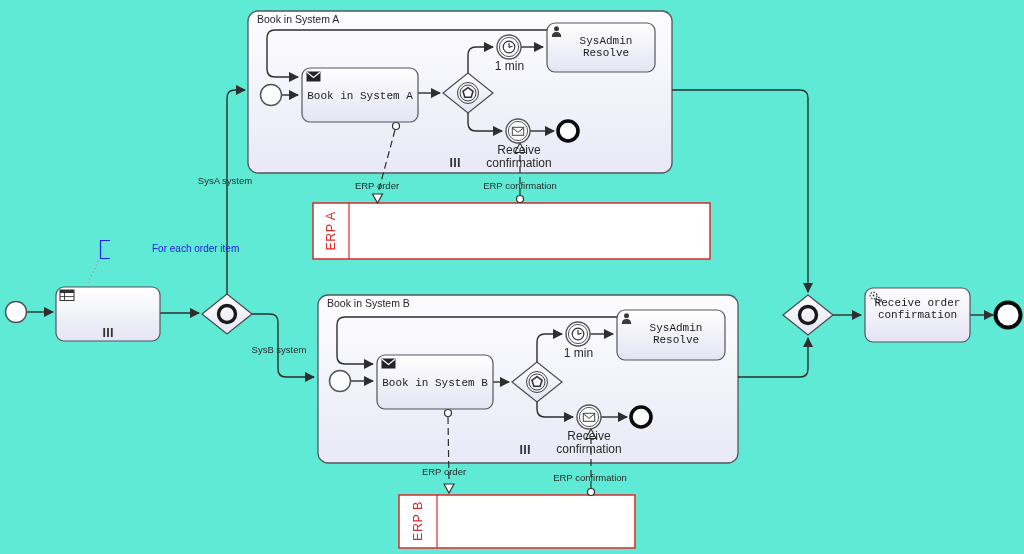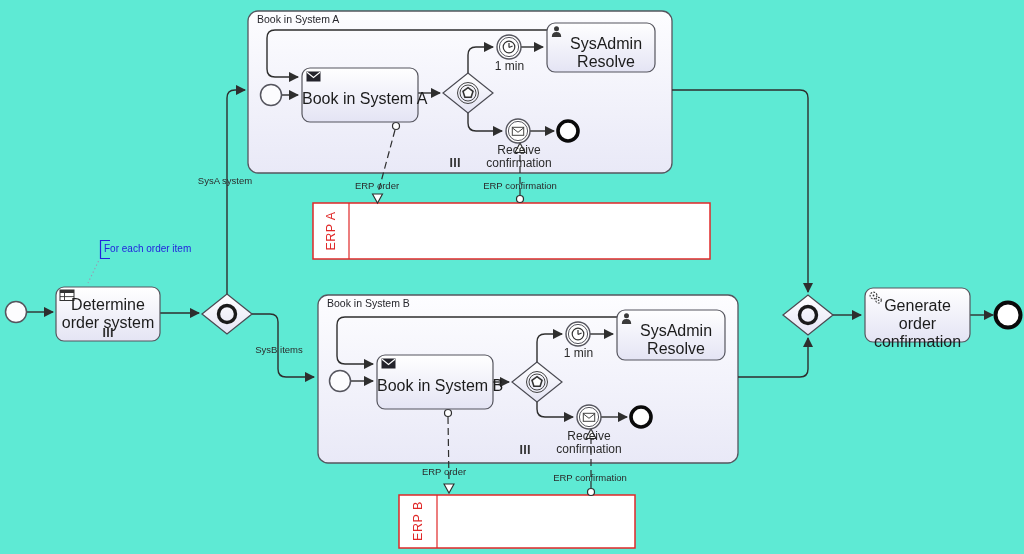--- a/index.html
+++ b/index.html
@@ -3,24 +3,24 @@
 <meta charset="utf-8">
 <style>
   html,body{margin:0;padding:0;background:#ffffff;}
   #stage{position:relative;width:1024px;height:554px;background:#5eead4;overflow:hidden;
          font-family:"Liberation Sans","DejaVu Sans",sans-serif;}
   #shapes{position:absolute;left:0;top:0;}
   .lbl{position:absolute;color:#1c1c1c;text-align:center;line-height:1.12;}
   .lbl.left{text-align:left;}
   .nowrap{white-space:nowrap;}
   .sp-title{font-size:10.5px;color:#26262c;}
-  .task-lbl{font-size:16px;}
+  .task-lbl{font-size:11px;font-family:Liberation Mono, monospace;}
   .small-lbl{font-size:12px;color:#2b2b2b;}
   .flow-lbl{font-size:9.5px;color:#2b2b2b;}
-  .annotation{font-size:10px;color:#2323dd;}
+  .annotation{font-size:10px;color:#2323dd;margin-left:48px;}
   .pool-lbl{font-size:12.5px;color:#e02828;transform:translate(-50%,-50%) rotate(-90deg);
             transform-origin:center;white-space:nowrap;letter-spacing:.5px;}
 </style>
 </head>
 <body>
 
 <div id="stage">
 
 <svg id="shapes" width="1024" height="554" viewBox="0 0 1024 554" xmlns="http://www.w3.org/2000/svg">
   <defs>
@@ -242,39 +242,38 @@
   <g fill="#333333">
     <rect x="520.3" y="445" width="1.8" height="9"></rect>
         <rect x="524.1" y="445" width="1.8" height="9"></rect>
         <rect x="527.9" y="445" width="1.8" height="9"></rect>
   </g>
 </svg>
 
 <div class="lbl sp-title left nowrap" style="left:257px;top:14px;">Book in System A</div>
 <div class="lbl sp-title left nowrap" style="left:327px;top:298px;">Book in System B</div>
 
-<div class="lbl task-lbl" style="left:58px;top:296px;width:100px;">Determine order system</div>
-<div class="lbl task-lbl" style="left:865px;top:297px;width:105px;">Generate order confirmation</div>
+<div class="lbl task-lbl" style="left:865px;top:297px;width:105px;">Receive order confirmation</div>
 
 <div class="lbl task-lbl nowrap" style="left:302px;top:90px;width:116px;">Book in System A</div>
 <div class="lbl task-lbl nowrap" style="left:377px;top:377px;width:116px;">Book in System B</div>
 
 <div class="lbl task-lbl" style="left:570px;top:35px;width:72px;">SysAdmin Resolve</div>
 <div class="lbl task-lbl" style="left:640px;top:322px;width:72px;">SysAdmin Resolve</div>
 
 <div class="lbl small-lbl nowrap" style="left:487px;top:60px;width:45px;">1 min</div>
 <div class="lbl small-lbl nowrap" style="left:556px;top:347px;width:45px;">1 min</div>
 
 <div class="lbl small-lbl" style="left:486px;top:144px;width:66px;">Receive confirmation</div>
 <div class="lbl small-lbl" style="left:556px;top:430px;width:66px;">Receive confirmation</div>
 
 <div class="lbl annotation left nowrap" style="left:104px;top:243px;">For each order item</div>
 
 <div class="lbl flow-lbl nowrap" style="left:196px;top:176px;width:58px;">SysA system</div>
-<div class="lbl flow-lbl nowrap" style="left:250px;top:345px;width:58px;">SysB items</div>
+<div class="lbl flow-lbl nowrap" style="left:250px;top:345px;width:58px;">SysB system</div>
 
 <div class="lbl flow-lbl nowrap" style="left:347px;top:181px;width:60px;">ERP order</div>
 <div class="lbl flow-lbl nowrap" style="left:478px;top:181px;width:84px;">ERP confirmation</div>
 <div class="lbl flow-lbl nowrap" style="left:414px;top:467px;width:60px;">ERP order</div>
 <div class="lbl flow-lbl nowrap" style="left:548px;top:473px;width:84px;">ERP confirmation</div>
 
 <div class="lbl pool-lbl" style="left:331px;top:231px;">ERP A</div>
 <div class="lbl pool-lbl" style="left:418px;top:521px;">ERP B</div>
 
 </div>

